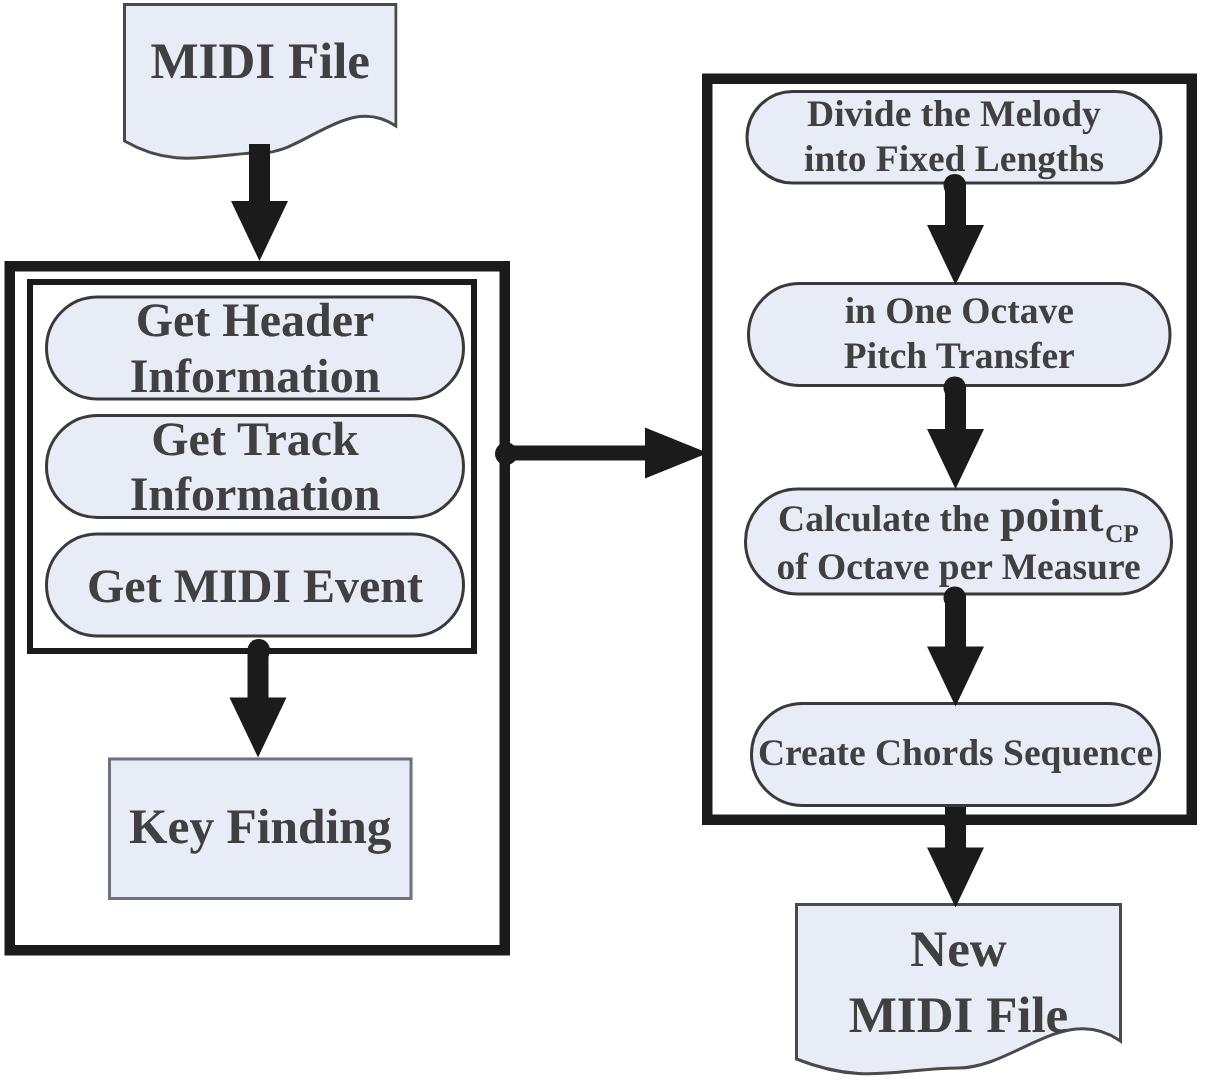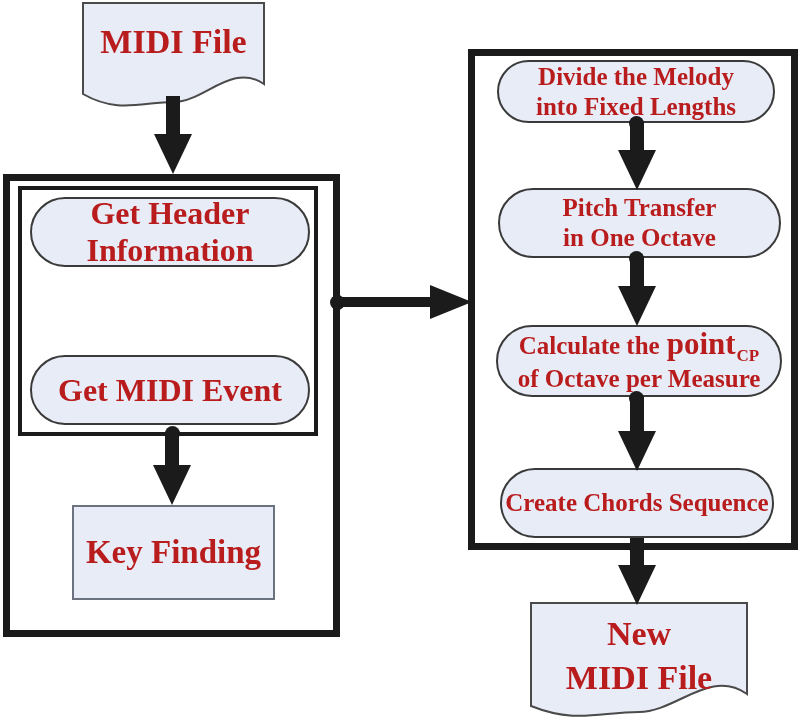--- a/index.html
+++ b/index.html
@@ -1,18 +1,18 @@
 <!DOCTYPE html>
 <html><head>
 <meta charset="utf-8">
 <style>
   html,body { margin:0; padding:0; background:#ffffff; }
   .canvas {
     position:relative; width:806px; height:727px; background:#ffffff;
-    font-family:"Liberation Serif", serif; font-weight:bold; color:#b91c1c;
+    font-family:"Liberation Serif", serif; font-weight:bold; color:#404040;
     overflow:hidden;
   }
   
   .box { position:absolute; box-sizing:border-box; background:#ffffff; }
   .box.outer { border:7px solid #1b1b1b; }
   .box.inner { border:4px solid #1b1b1b; }
   
   .stadium {
     position:absolute; box-sizing:border-box;
     background:#e8ecf7; border:2px solid #3a3a3a; border-radius:36px;
@@ -62,20 +62,23 @@
     <div class="shaft"></div>
     <div class="head"></div>
   </div>
 
   <div class="box outer" style="left:3px;top:174px;width:337px;height:463px"></div>
   <div class="box inner" style="left:18px;top:186px;width:300px;height:250px"></div>
 
   <div class="stadium fs-left" style="left:30px;top:197px;width:280px;height:70px">
     <span>Get Header Information</span>
   </div>
+  <div class="stadium fs-left" style="left:30px;top:276px;width:280px;height:70px">
+    <span>Get Track Information</span>
+  </div>
   <div class="stadium fs-left" style="left:30px;top:355px;width:280px;height:70px">
     <span>Get MIDI Event</span>
   </div>
 
   <div class="dot" style="left:165px;top:426px"></div>
   <div class="arrow-v" style="left:153px;top:433px;height:72px">
     <div class="shaft"></div>
     <div class="head"></div>
   </div>
 
@@ -96,22 +99,22 @@
     <div class="ln">into Fixed Lengths</div>
   </div>
 
   <div class="dot" style="left:629px;top:116px"></div>
   <div class="arrow-v" style="left:618px;top:122px;height:68px">
     <div class="shaft"></div>
     <div class="head"></div>
   </div>
 
   <div class="stadium fs-right" style="left:498px;top:188px;width:283px;height:70px">
+    <div class="ln">in One Octave</div>
     <div class="ln">Pitch Transfer</div>
-    <div class="ln">in One Octave</div>
   </div>
 
   <div class="dot" style="left:629px;top:251px"></div>
   <div class="arrow-v" style="left:618px;top:257px;height:69px">
     <div class="shaft"></div>
     <div class="head"></div>
   </div>
 
   <div class="stadium fs-right" style="left:496px;top:325px;width:286px;height:72px">
     <div class="ln"><span>Calculate the</span><span class="pt">point</span><span class="ptsub">CP</span></div>

